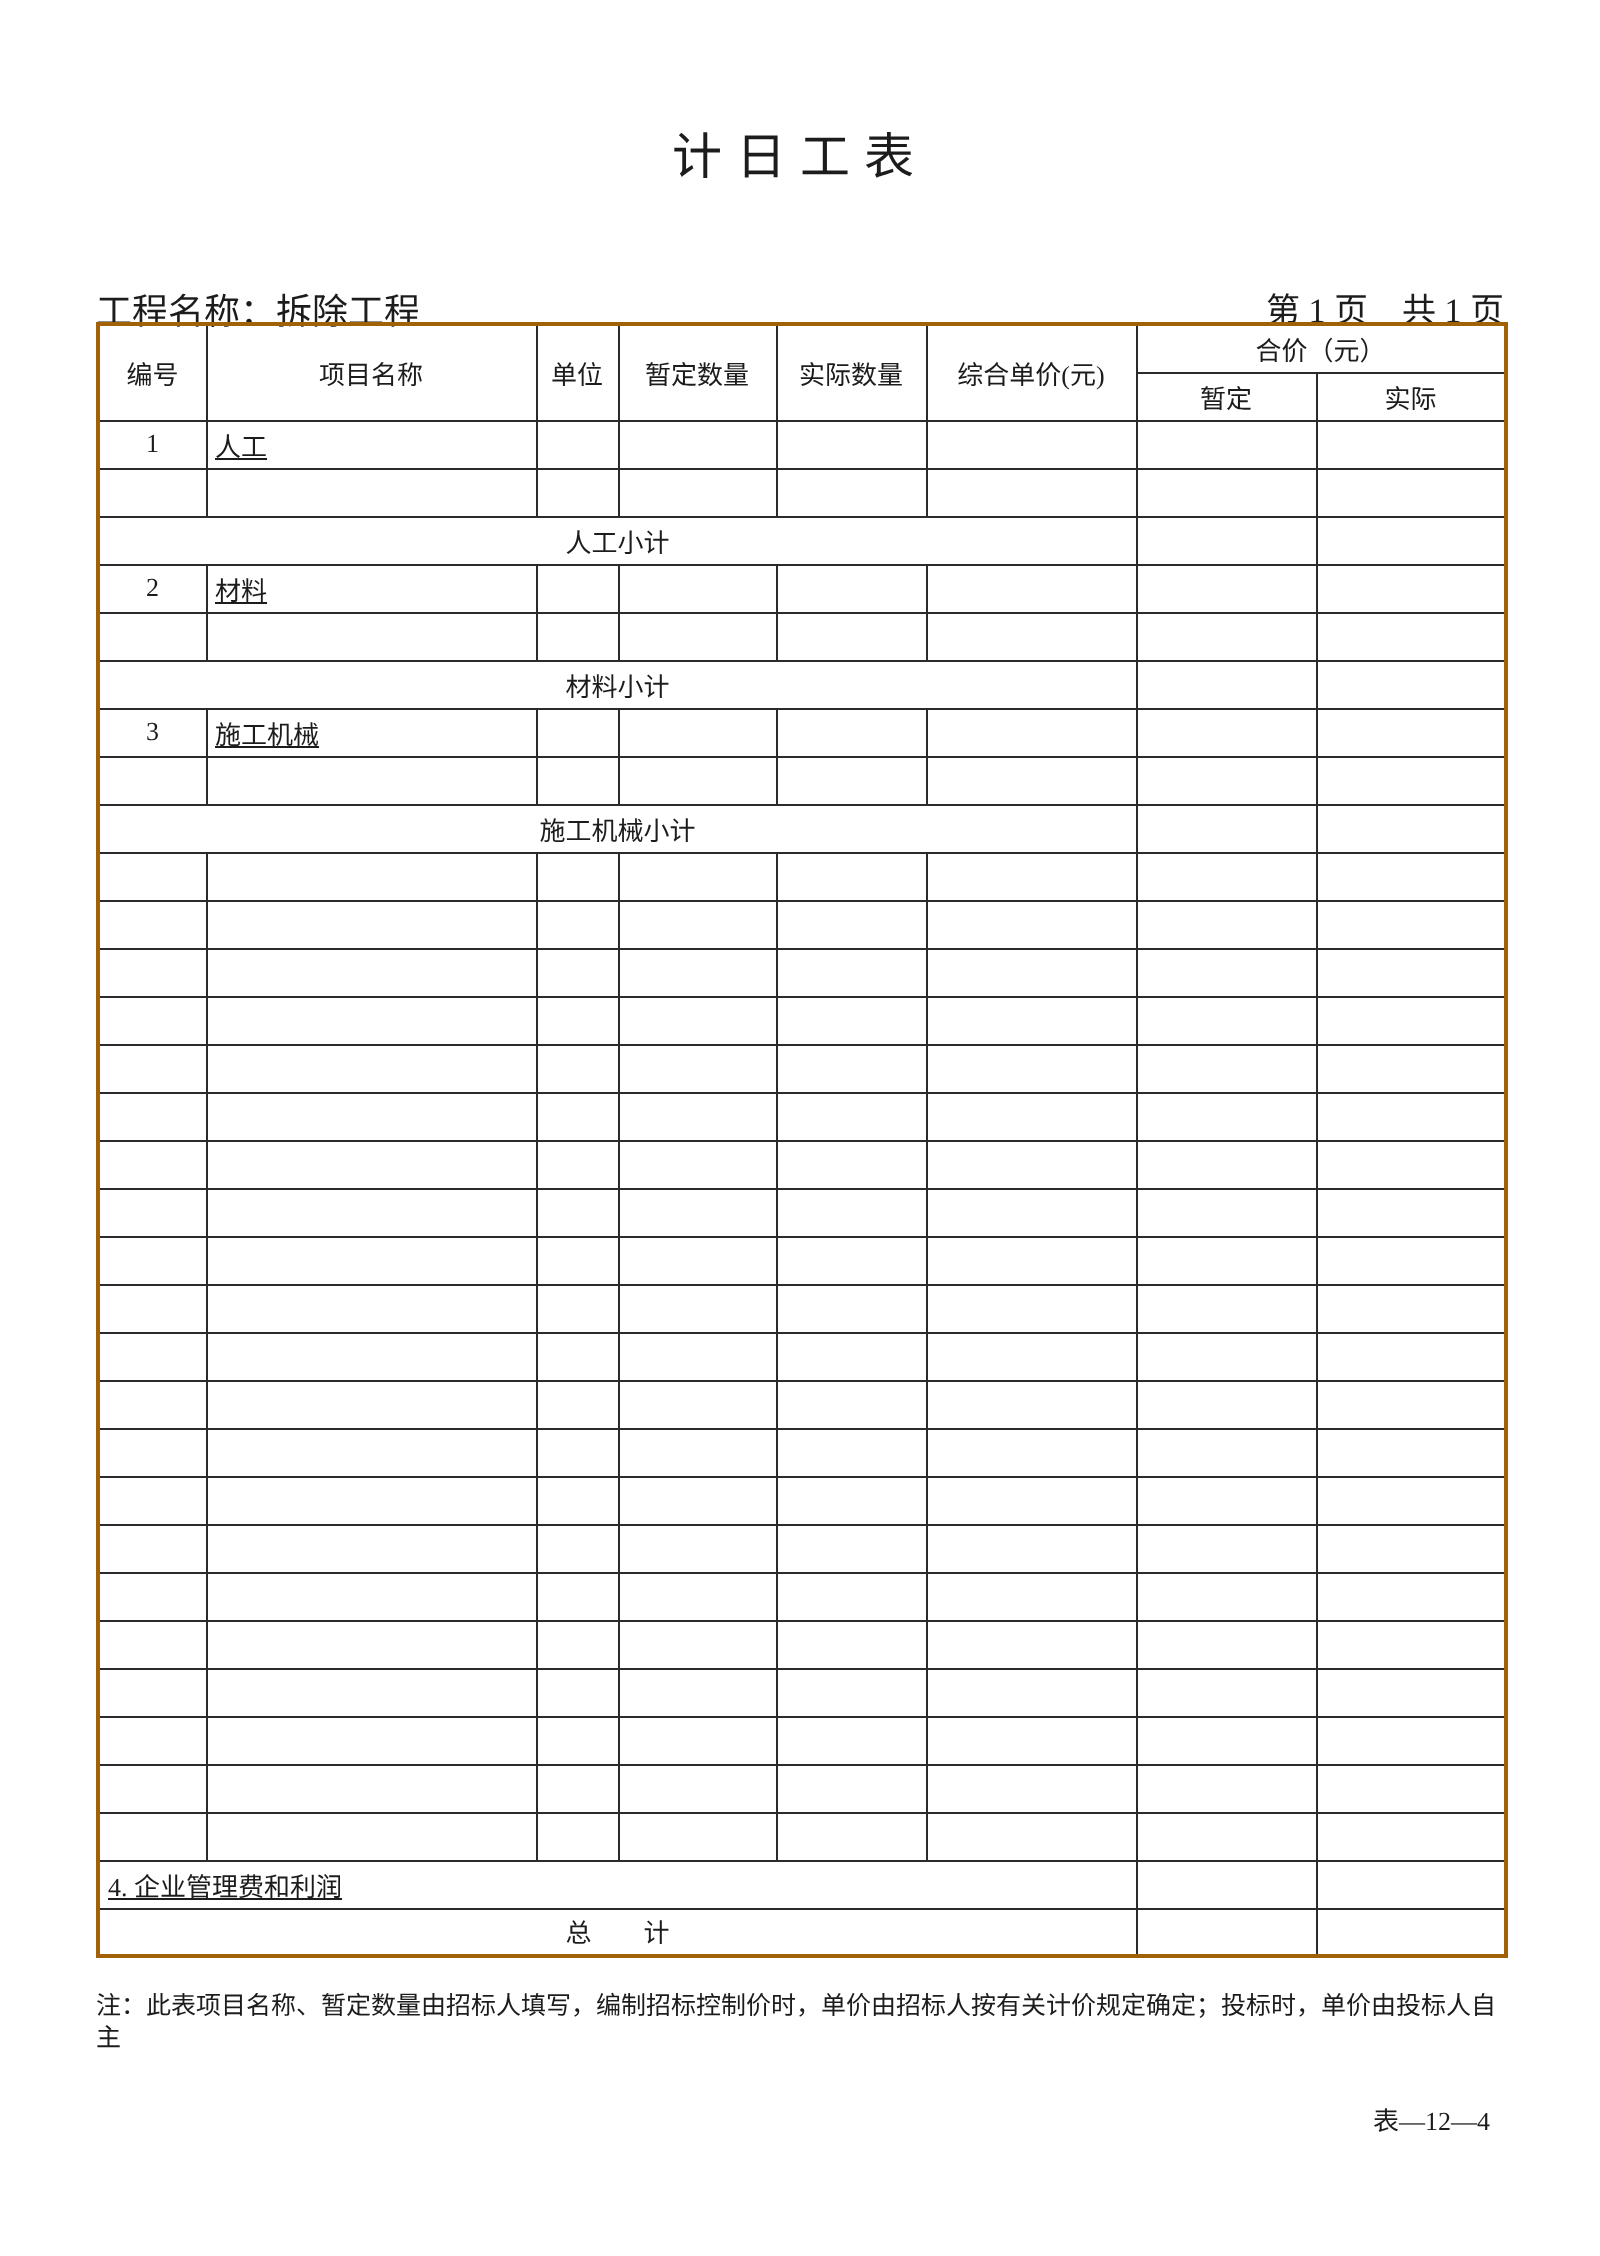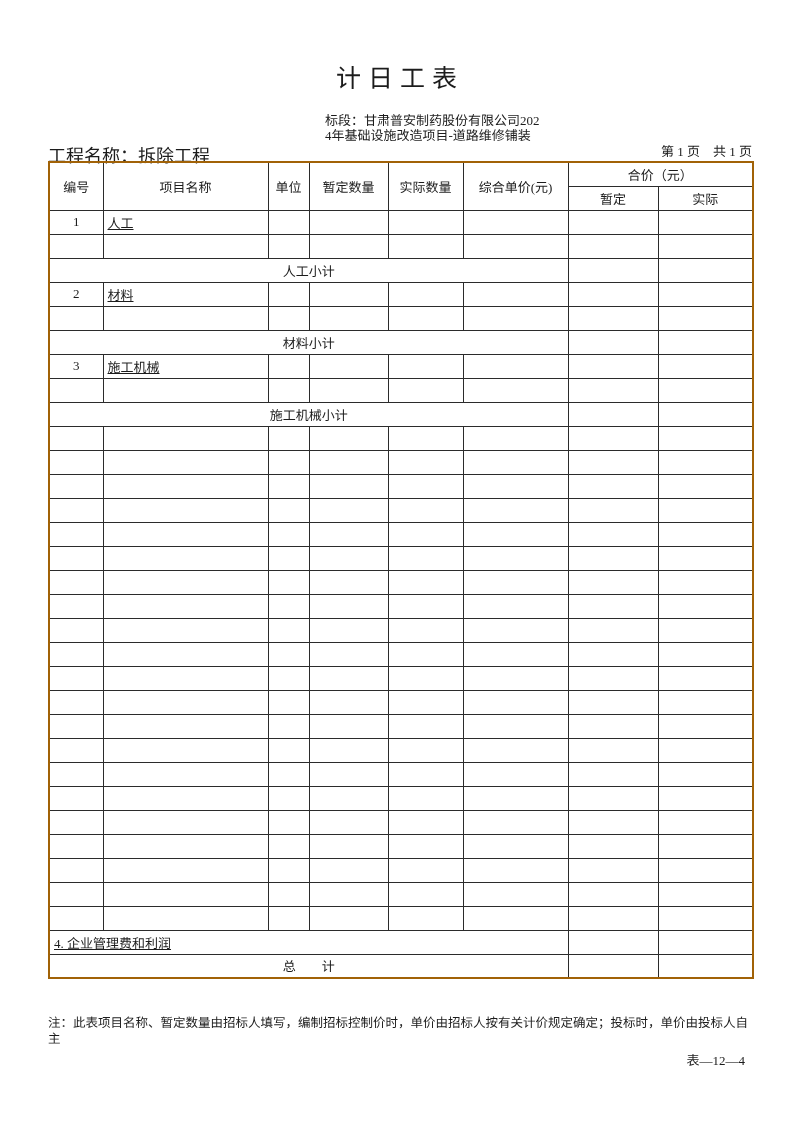--- a/index.html
+++ b/index.html
@@ -36,21 +36,21 @@
     position: absolute;
     top: 141px;
     left: 48px;
     font-size: 18px;
     white-space: pre;
   }
   .page-indicator {
     position: absolute;
     top: 141px;
     right: 48px;
-    font-size: 13px;
+    font-size: 17px;
     white-space: pre;
   }
   table.daywork {
     position: absolute;
     top: 161px;
     left: 48px;
     width: 704px;
     border-collapse: collapse;
     table-layout: fixed;
     border: 2px solid #a16207;
@@ -68,41 +68,36 @@
   table.daywork thead th { text-align: center; }
   td.c { text-align: center; }
   td.l { text-align: left; text-decoration: underline; }
   .note {
     position: absolute;
     top: 996px;
     left: 48px;
     width: 706px;
     font-size: 12.5px;
     line-height: 15.5px;
-    margin-top: 20px;
   }
   .form-code {
     position: absolute;
     top: 1050px;
     right: 55px;
     font-size: 13px;
     white-space: nowrap;
   }
 </style>
 </head>
 <body>
 
 <div class="page">
 
   <div class="doc-title">计日工表</div>
 
-  <div class="section-label">
-    <div>标段：甘肃普安制药股份有限公司202</div>
-    <div>4年基础设施改造项目-道路维修铺装</div>
-  </div>
 
   <div class="project-name">工程名称：拆除工程</div>
   <div class="page-indicator">第 1 页　共 1 页</div>
 
   <table class="daywork">
     <colgroup>
       <col style="width:54px">
       <col style="width:165px">
       <col style="width:41px">
       <col style="width:79px">

